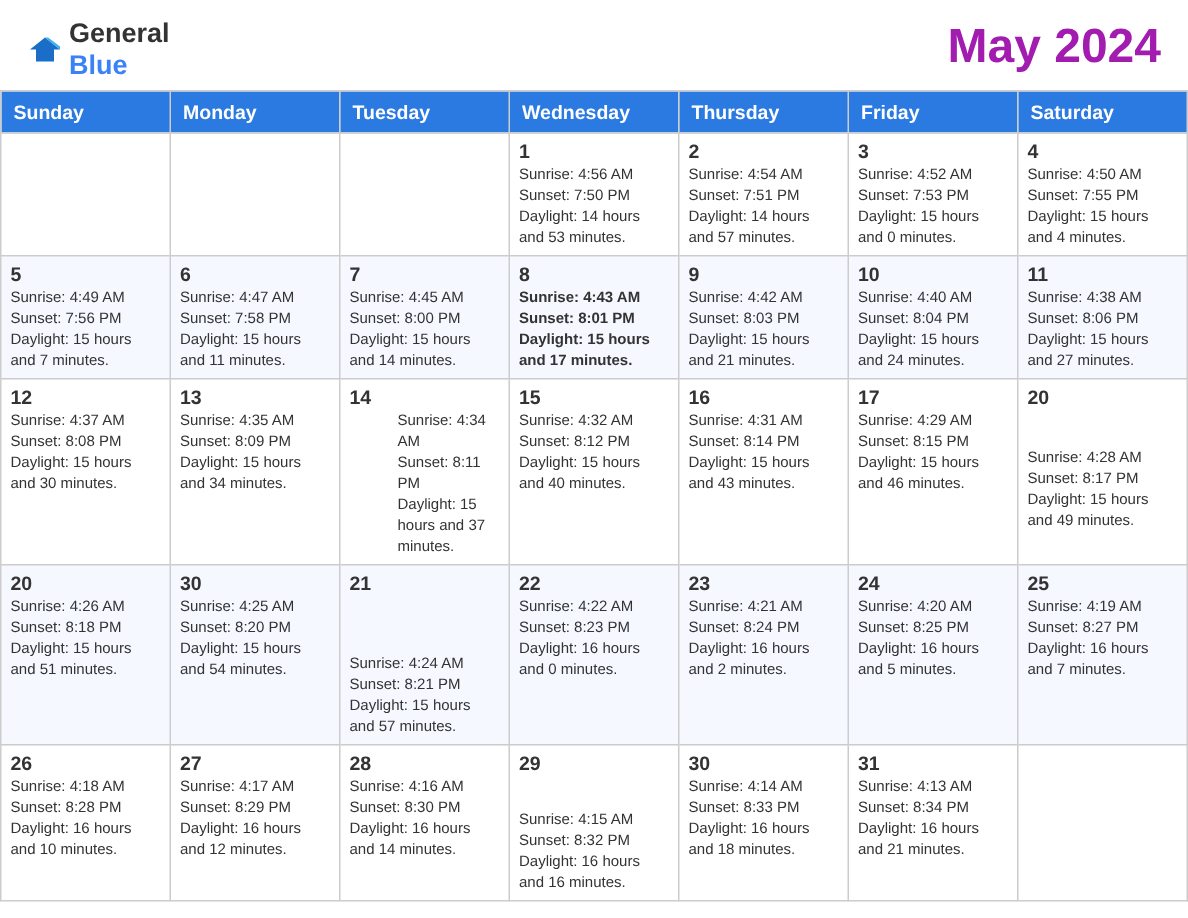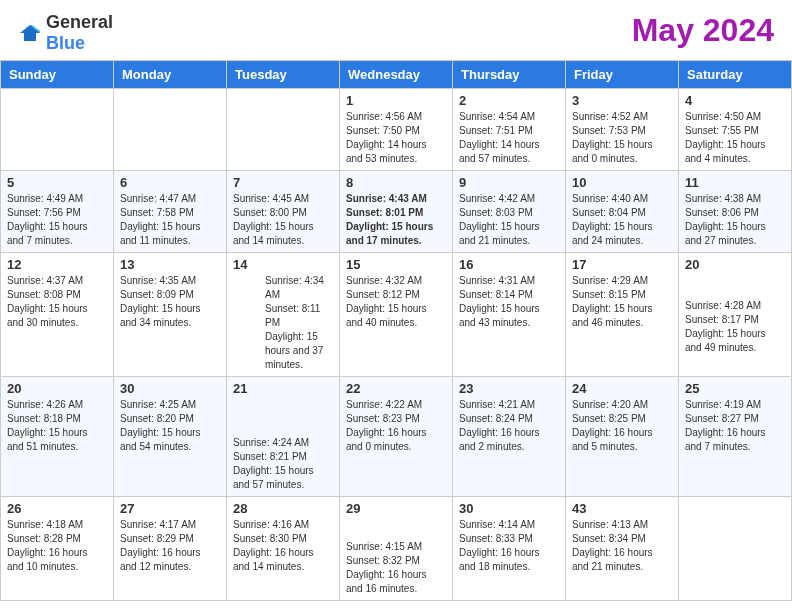--- a/index.html
+++ b/index.html
@@ -298,21 +298,21 @@
 Sunset: 8:32 PM
 Daylight: 16 hours and 16 minutes.</div>
         </td>
         <td>
           <div class="day-number">30</div>
           <div class="day-detail" style="white-space: pre-line;">Sunrise: 4:14 AM
 Sunset: 8:33 PM
 Daylight: 16 hours and 18 minutes.</div>
         </td>
         <td>
-          <div class="day-number">43</div>
+          <div class="day-number">31</div>
           <div class="day-detail" style="white-space: pre-line;">Sunrise: 4:13 AM
 Sunset: 8:34 PM
 Daylight: 16 hours and 21 minutes.</div>
         </td>
         <td class="empty-cell"></td>
       </tr>
     </tbody>
 </table>
 
 </body></html>

